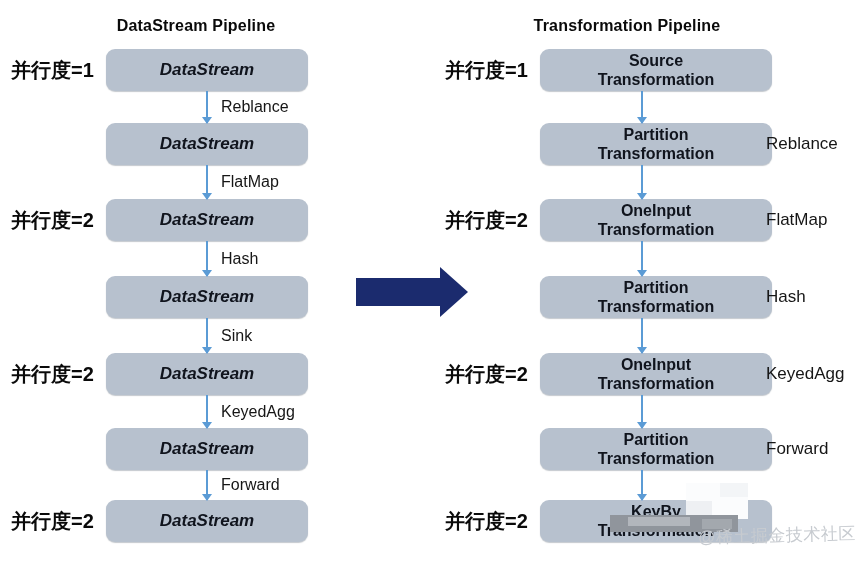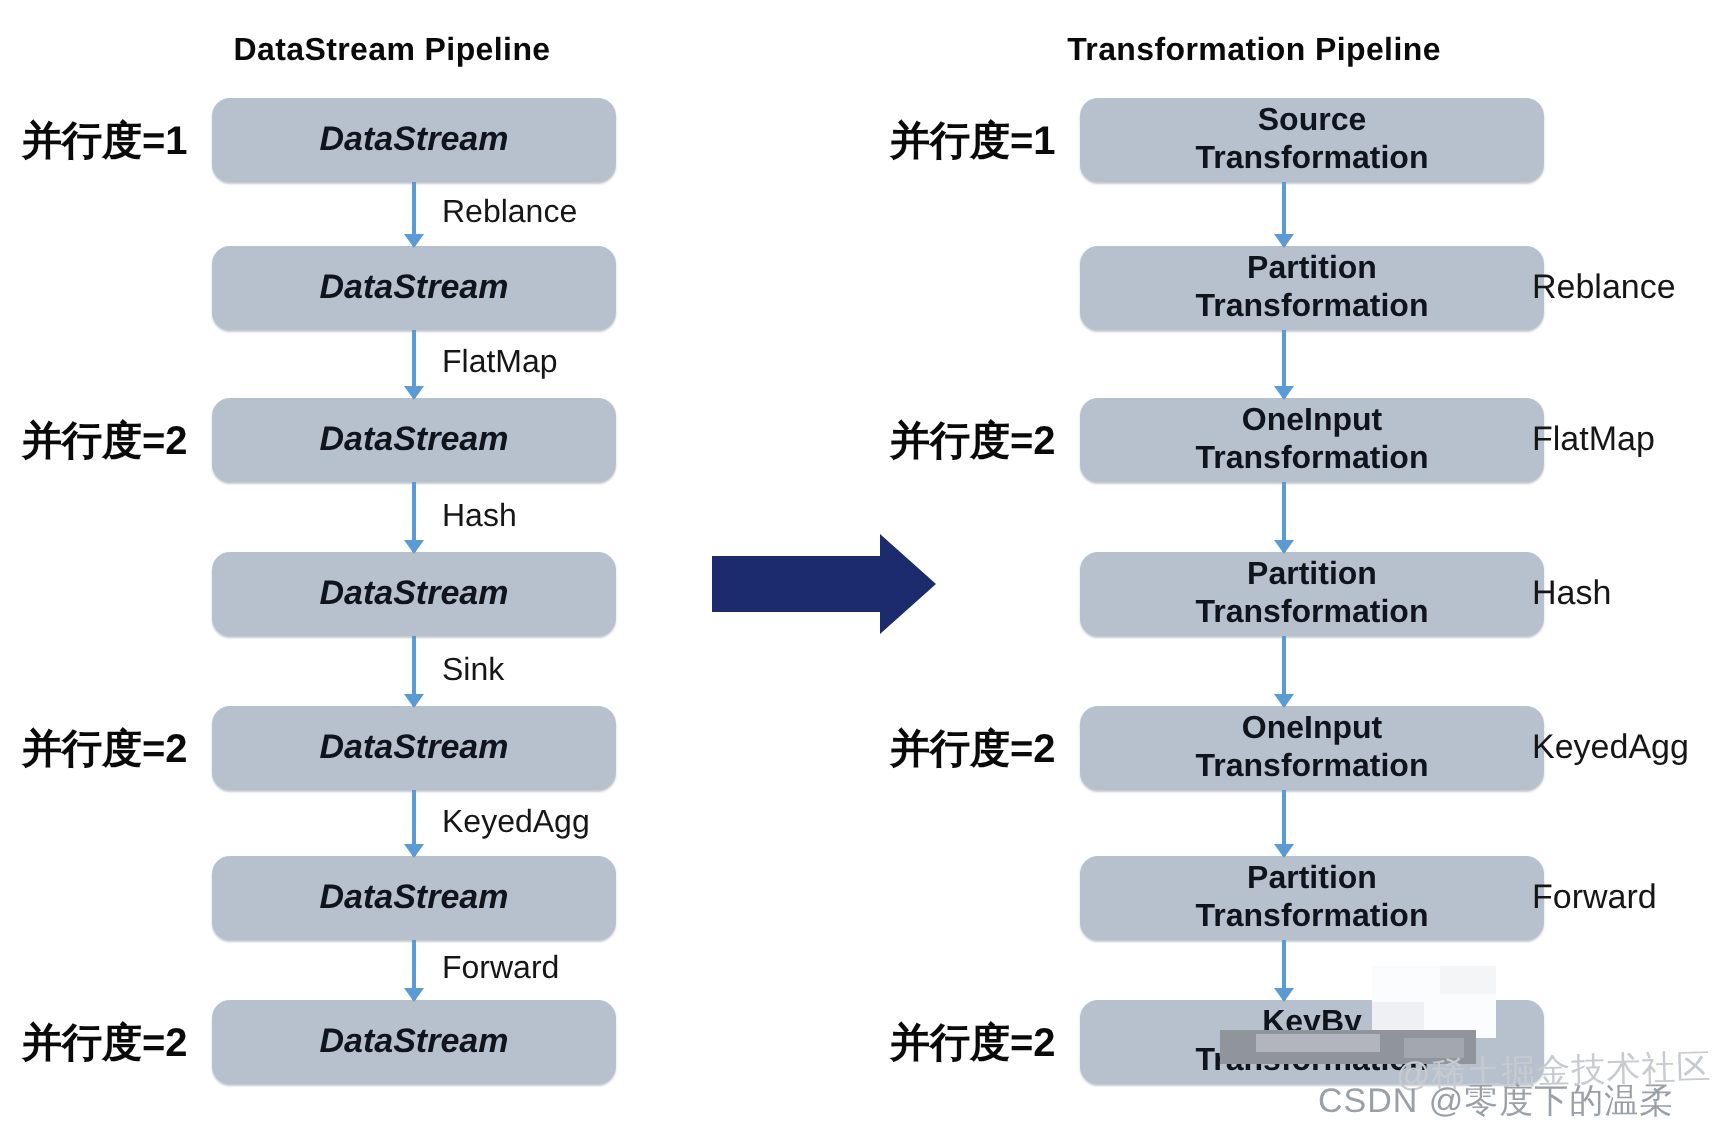--- a/index.html
+++ b/index.html
@@ -219,15 +219,14 @@
   <div class="patch patch-white">
     <div class="sub1"></div>
     <div class="sub2"></div>
   </div>
   <div class="patch patch-gray">
     <div class="sub1"></div>
     <div class="sub2"></div>
   </div>
 
   <div class="watermark wm-juejin">@稀土掘金技术社区</div>
-  <div class="watermark wm-csdn">CSDN @零度下的温柔</div>
 
 </div>
 
 </body></html>

